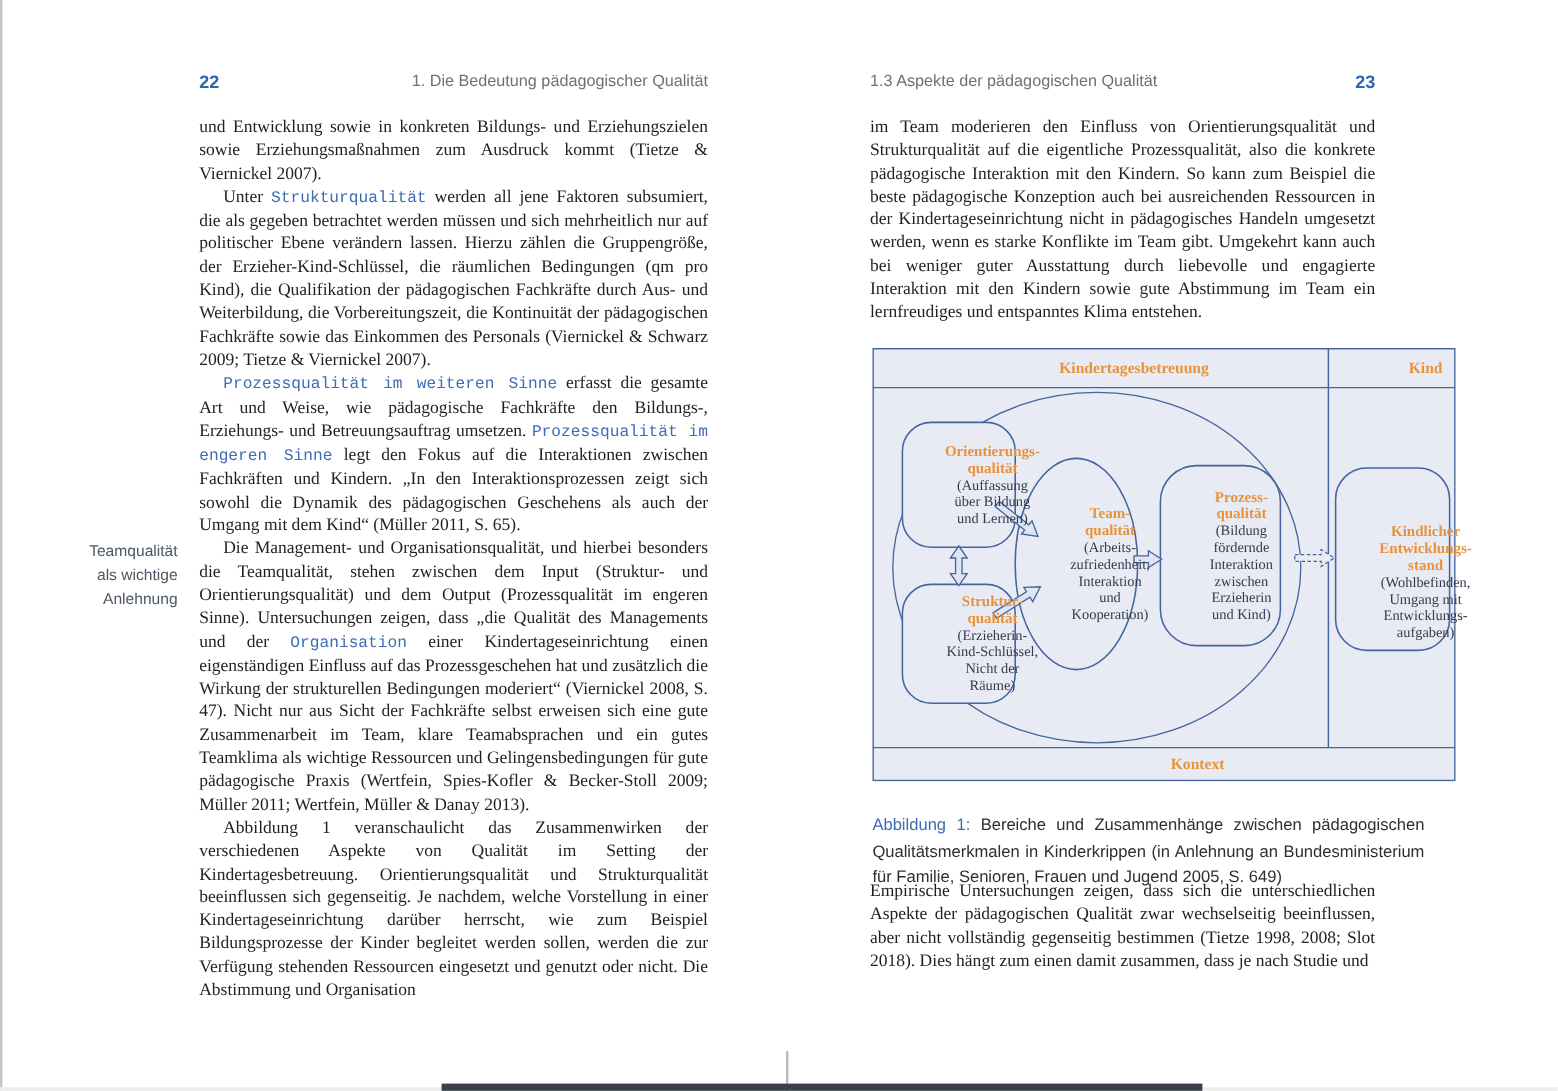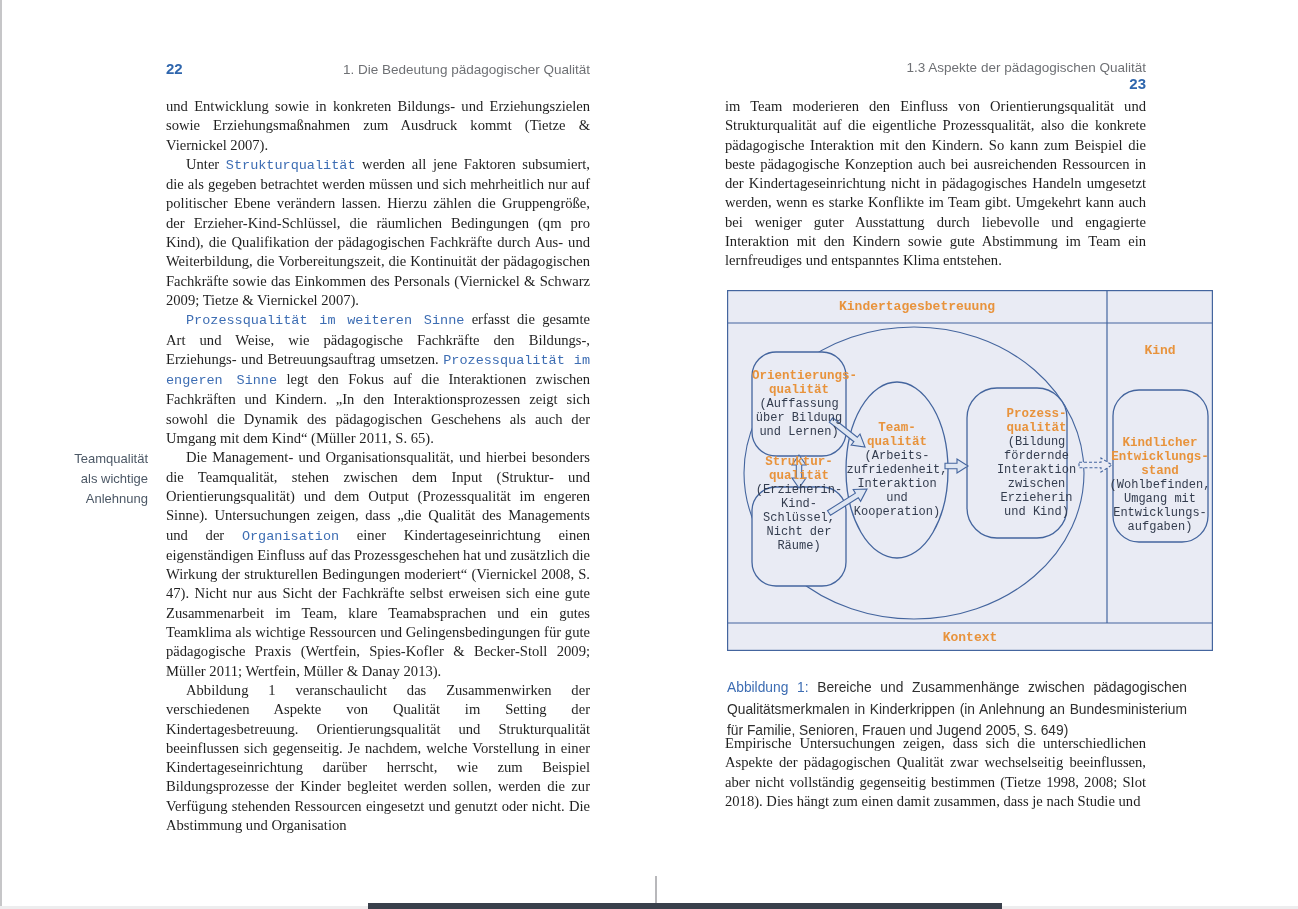--- a/index.html
+++ b/index.html
@@ -7,42 +7,42 @@
     width:1298px;height:909px;position:relative;background:#ffffff;
     font-family:"Liberation Serif","DejaVu Serif",serif;
     overflow:hidden;color:#1f1f1f;
   }
   
   .left-edge{position:absolute;left:0;top:0;width:2px;height:909px;background:#c6c6c8;}
   .bottom-strip{position:absolute;left:0;top:906px;width:1298px;height:3px;background:#ededee;}
   .gutter-tick{position:absolute;left:655px;top:876px;width:2px;height:33px;background:#b8b8bb;}
   .bottom-bar{position:absolute;left:368px;top:903px;width:634px;height:6px;background:#39404b;}
   
-  .running{position:absolute;top:60px;display:flex;justify-content:space-between;align-items:flex-end;
+  .running{position:absolute;top:60px;display:flex;justify-content:space-between;align-items:flex-start;
     font-family:"Liberation Sans","DejaVu Sans",sans-serif;font-size:13.5px;color:#6e7074;}
   .running.left{left:166px;width:424px;}
-  .running.right{left:725px;width:421px;flex-direction:column;}
+  .running.right{left:725px;width:421px;}
   .pagenum{color:#2f66ad;font-weight:bold;font-size:15px;}
   
   .col{position:absolute;text-align:justify;font-size:14.6px;line-height:19.3px;color:#1f1f1f;}
   .col-left{left:166px;top:97px;width:424px;}
   .col-right-top{left:725px;top:97px;width:421px;}
   .col-right-bottom{left:725px;top:734px;width:421px;}
   .para{margin:0;}
   .para.indent{text-indent:20px;}
   .term{font-family:Liberation Mono, monospace;color:#3d6db3;font-size:13.5px;}
   
   .margin-note{position:absolute;left:56px;top:449px;width:92px;text-align:right;
     font-family:"Liberation Sans","DejaVu Sans",sans-serif;font-size:13px;line-height:20px;
     color:#4c5866;white-space:pre-line;}
   
   .figure{position:absolute;left:727px;top:290px;width:486px;height:361px;}
   .figure svg{position:absolute;left:0;top:0;}
   .fig-text{position:absolute;display:flex;flex-direction:column;justify-content:center;
-    text-align:center;font-family:Liberation Mono, monospace;}
+    text-align:center;font-family:Liberation Serif, serif;padding-left:28px;}
   .zone-label{font-size:13px;font-weight:bold;color:#e8933c;}
   .node-title{font-size:12.5px;font-weight:bold;color:#e8933c;line-height:14px;white-space:pre-line;}
   .node-sub{font-size:12px;color:#333c4e;line-height:14px;white-space:pre-line;}
   
   .caption{position:absolute;left:727px;top:659px;width:460px;text-align:justify;
     font-family:"Liberation Sans","DejaVu Sans",sans-serif;font-size:13.8px;line-height:21.5px;color:#2f2f2f;margin-top:18px;}
   .cap-label{color:#3d6db3;}
 </style>
 </head>
 <body>
@@ -103,52 +103,52 @@
     <polygon points="100.5,220.7 128.4,203.1 126.2,199.5 140,199 133.6,211.3 131.3,207.7 103.5,225.3" fill="#dfe6f2" stroke="#44659e" stroke-width="1.1"></polygon>
 
     <polygon points="218,173.2 230,173.2 230,169 241,176 230,183 230,178.8 218,178.8" fill="#dfe6f2" stroke="#44659e" stroke-width="1.1"></polygon>
 
     <polygon points="352,172.2 374,172.2 374,168 385,175 374,182 374,177.8 352,177.8" fill="#e9ebf4" stroke="#44659e" stroke-width="1.1" stroke-dasharray="3,2"></polygon>
   </svg>
 
   <div class="fig-text" style="left:0;top:0;width:380px;height:33px;">
     <span class="zone-label">Kindertagesbetreuung</span>
   </div>
-  <div class="fig-text" style="left:380px;top:0;width:106px;height:33px;margin-top:44px;">
+  <div class="fig-text" style="left:380px;top:0;width:106px;height:33px;">
     <span class="zone-label">Kind</span>
   </div>
   <div class="fig-text" style="left:0;top:333px;width:486px;height:28px;">
     <span class="zone-label">Kontext</span>
   </div>
 
   <div class="fig-text" style="left:25px;top:62px;width:94px;height:104px;">
     <span class="node-title">Orientierungs-
 qualität</span>
     <span class="node-sub">(Auffassung
 über Bildung
 und Lernen)</span>
   </div>
-  <div class="fig-text" style="left:25px;top:182px;width:94px;height:81px;justify-content:flex-end;">
+  <div class="fig-text" style="left:25px;top:205px;width:94px;height:81px;">
     <span class="node-title">Struktur-
 qualität</span>
     <span class="node-sub">(Erzieherin-
 Kind-Schlüssel,
 Nicht der
 Räume)</span>
   </div>
   <div class="fig-text" style="left:119px;top:92px;width:102px;height:176px;">
     <span class="node-title">Team-
 qualität</span>
     <span class="node-sub">(Arbeits-
 zufriedenheit,
 Interaktion
 und
 Kooperation)</span>
   </div>
-  <div class="fig-text" style="left:252px;top:98px;width:115px;height:150px;">
+  <div class="fig-text" style="left:222px;top:98px;width:115px;height:150px;">
     <span class="node-title">Prozess-
 qualität</span>
     <span class="node-sub">(Bildung
 fördernde
 Interaktion
 zwischen
 Erzieherin
 und Kind)</span>
   </div>
   <div class="fig-text" style="left:379px;top:100px;width:108px;height:189px;">

